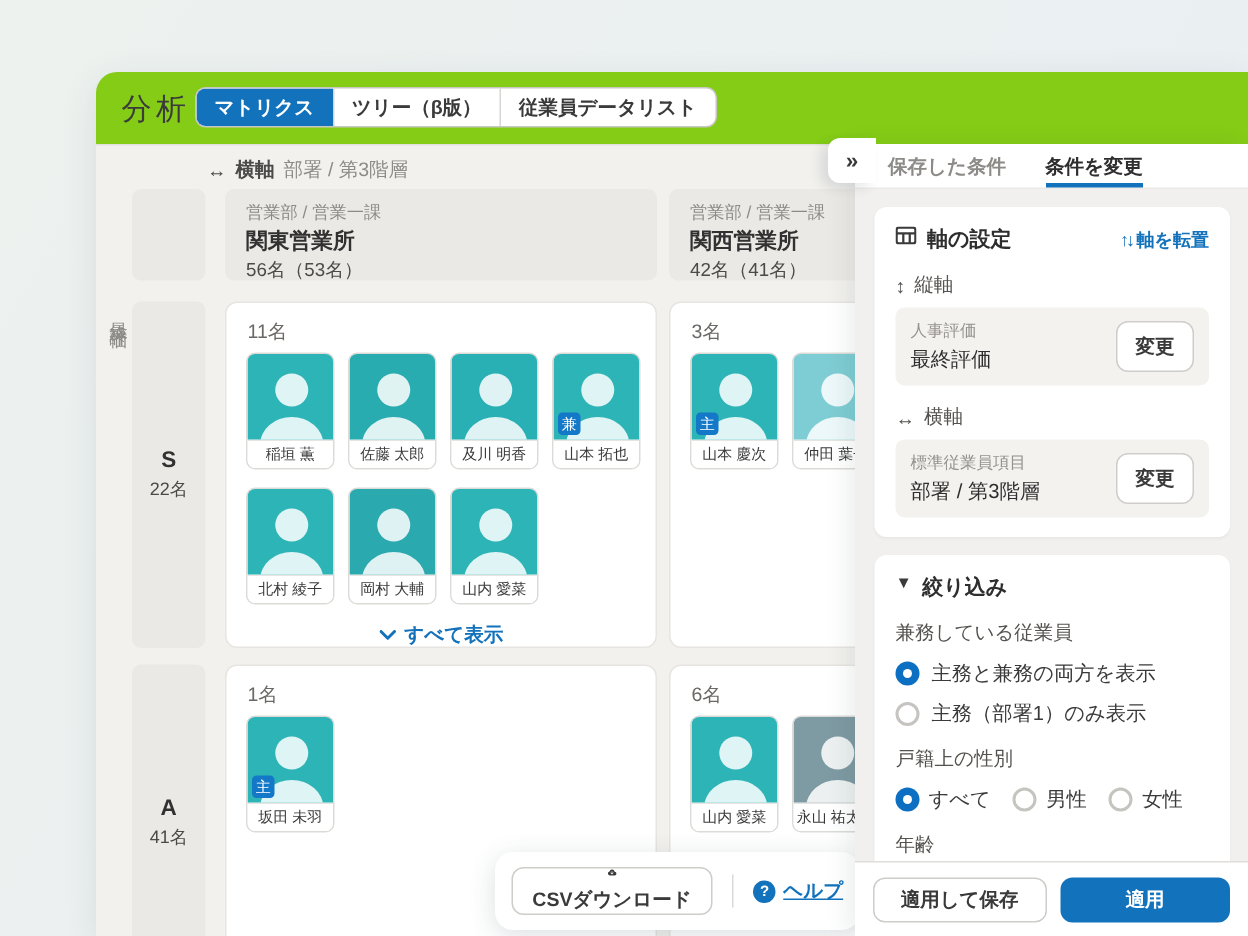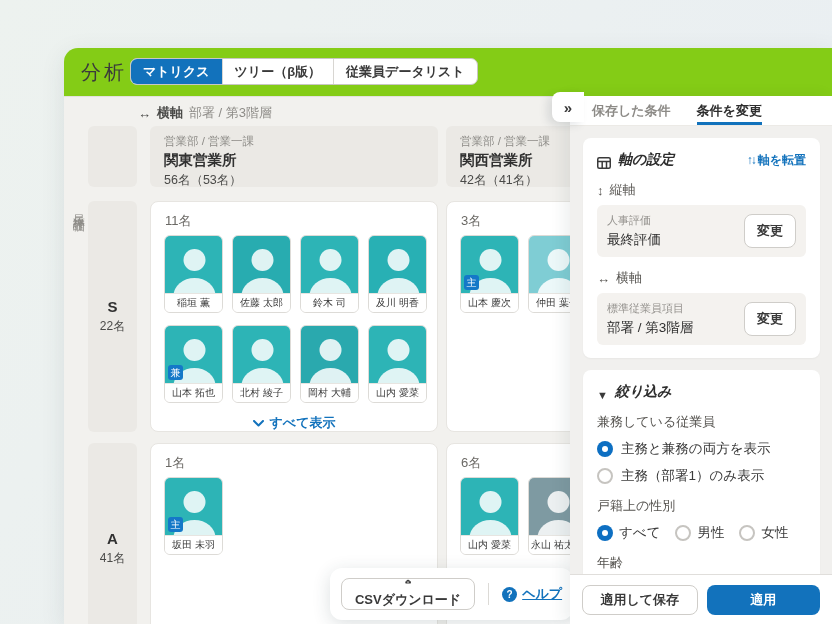--- a/index.html
+++ b/index.html
@@ -72,21 +72,21 @@
   .collapse-btn { position:absolute; left:-18px; top:-4px; width:32px; height:30px; background:#fff;
     border-radius:8px 0 0 8px; box-shadow:-5px 3px 8px rgba(40,60,70,.12); display:flex; align-items:center;
     justify-content:center; font-size:15px; font-weight:bold; color:#3a3a3a; cursor:pointer; }
   .panel-tabs { height:30px; min-height:30px; display:flex; align-items:stretch; padding-left:22px; gap:26px;
     background:#fff; border-bottom:1px solid #eceae6; }
   .ptab { font-size:13px; font-weight:bold; color:#8d8b87; display:flex; align-items:center; cursor:pointer; }
   .ptab.active { color:#2e2e2e; box-shadow:inset 0 -3px 0 #1272bc; }
   .panel-body { flex:1; background:#f1f0ee; padding:12px 12px 0 13px; overflow:hidden; }
   .pcard { background:#fff; border-radius:8px; padding:13px 14px; margin-bottom:12px; box-shadow:0 1px 2px rgba(0,0,0,.04); }
   .pcard-head { display:flex; align-items:center; justify-content:space-between; }
-  .pcard-title { display:flex; align-items:flex-end; gap:7px; font-size:14px; font-weight:bold; color:#2e2e2e;font-style:italic; }
+  .pcard-title { display:flex; align-items:flex-start; gap:7px; font-size:14px; font-weight:bold; color:#2e2e2e; }
   .transpose { display:flex; align-items:center; gap:3px; color:#1272bc; font-size:12px; font-weight:bold; cursor:pointer; }
   .transpose .tr-arrows { letter-spacing:-2px; font-weight:bold; }
   .axis-label { margin-top:12px; font-size:13px; color:#55534f; display:flex; gap:6px; align-items:center; }
   .value-box { margin-top:6px; background:#f4f2ef; border-radius:6px; padding:8px 10px; display:flex;
     align-items:center; justify-content:space-between; }
   .vb-cat { font-size:11px; color:#94928e; }
   .vb-val { font-size:13.5px; color:#2e2e2e; margin-top:3px; }
   .change-btn { background:#fff; border:1px solid #cfcdc9; border-radius:8px; font-size:13px; font-weight:bold;
     color:#3a3a3a; padding:7px 12px; cursor:pointer; }
   .funnel { color:#3a3a3a; font-size:11px; }
@@ -181,29 +181,20 @@
         <div class="person">
           <div class="photo" style="background-color: rgb(40, 172, 176);">
             <svg width="59" height="57" viewBox="0 0 59 57">
                 <circle cx="29.5" cy="24" r="11" fill="#ffffff" opacity="0.85"></circle>
                 <ellipse cx="29.5" cy="60" rx="21" ry="18" fill="#ffffff" opacity="0.85"></ellipse>
               </svg>
           </div>
           <div class="pname">佐藤 太郎</div>
         </div>
         <div class="person">
-          <div class="photo" style="background-color: rgb(45, 180, 182);">
-            <svg width="59" height="57" viewBox="0 0 59 57">
-                <circle cx="29.5" cy="24" r="11" fill="#ffffff" opacity="0.85"></circle>
-                <ellipse cx="29.5" cy="60" rx="21" ry="18" fill="#ffffff" opacity="0.85"></ellipse>
-              </svg>
-          </div>
-          <div class="pname">鈴木 司</div>
-        </div>
-        <div class="person">
           <div class="photo" style="background-color: rgb(40, 176, 180);">
             <svg width="59" height="57" viewBox="0 0 59 57">
                 <circle cx="29.5" cy="24" r="11" fill="#ffffff" opacity="0.85"></circle>
                 <ellipse cx="29.5" cy="60" rx="21" ry="18" fill="#ffffff" opacity="0.85"></ellipse>
               </svg>
           </div>
           <div class="pname">及川 明香</div>
         </div>
         <div class="person">
           <div class="photo" style="background-color: rgb(45, 180, 182);">

